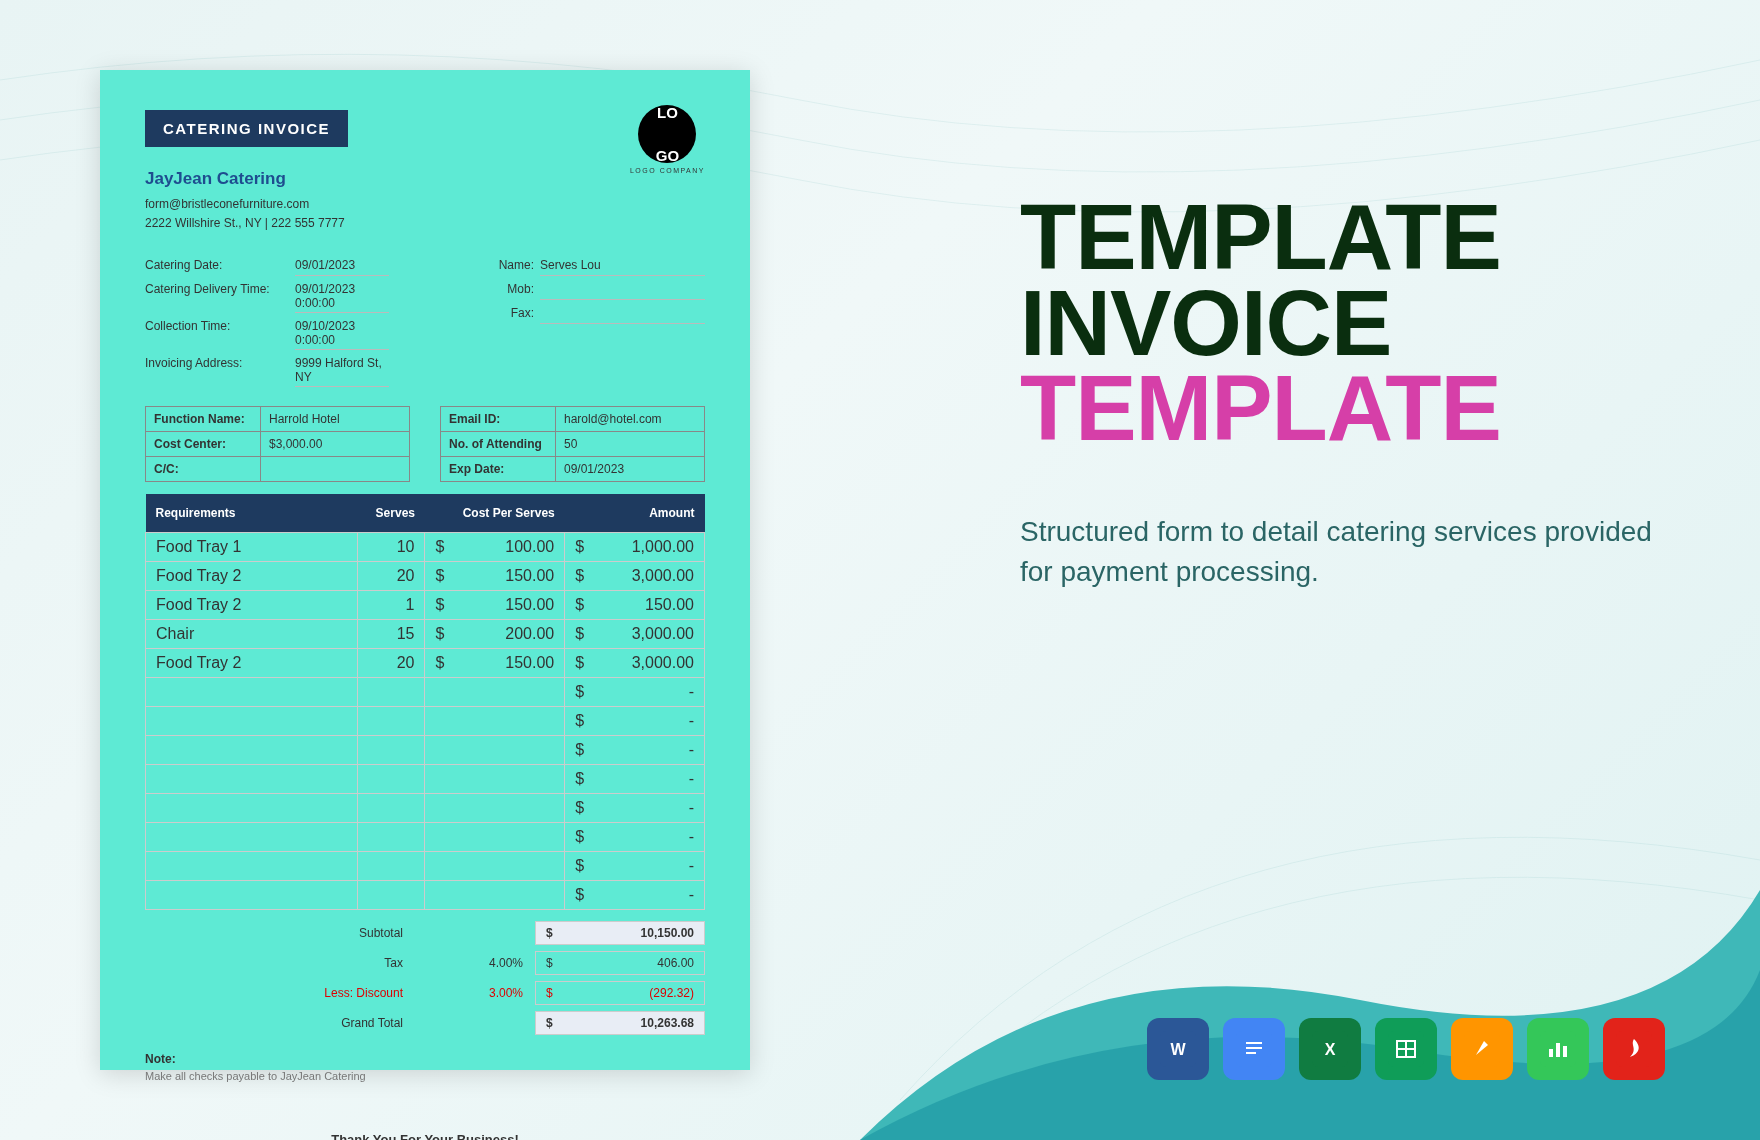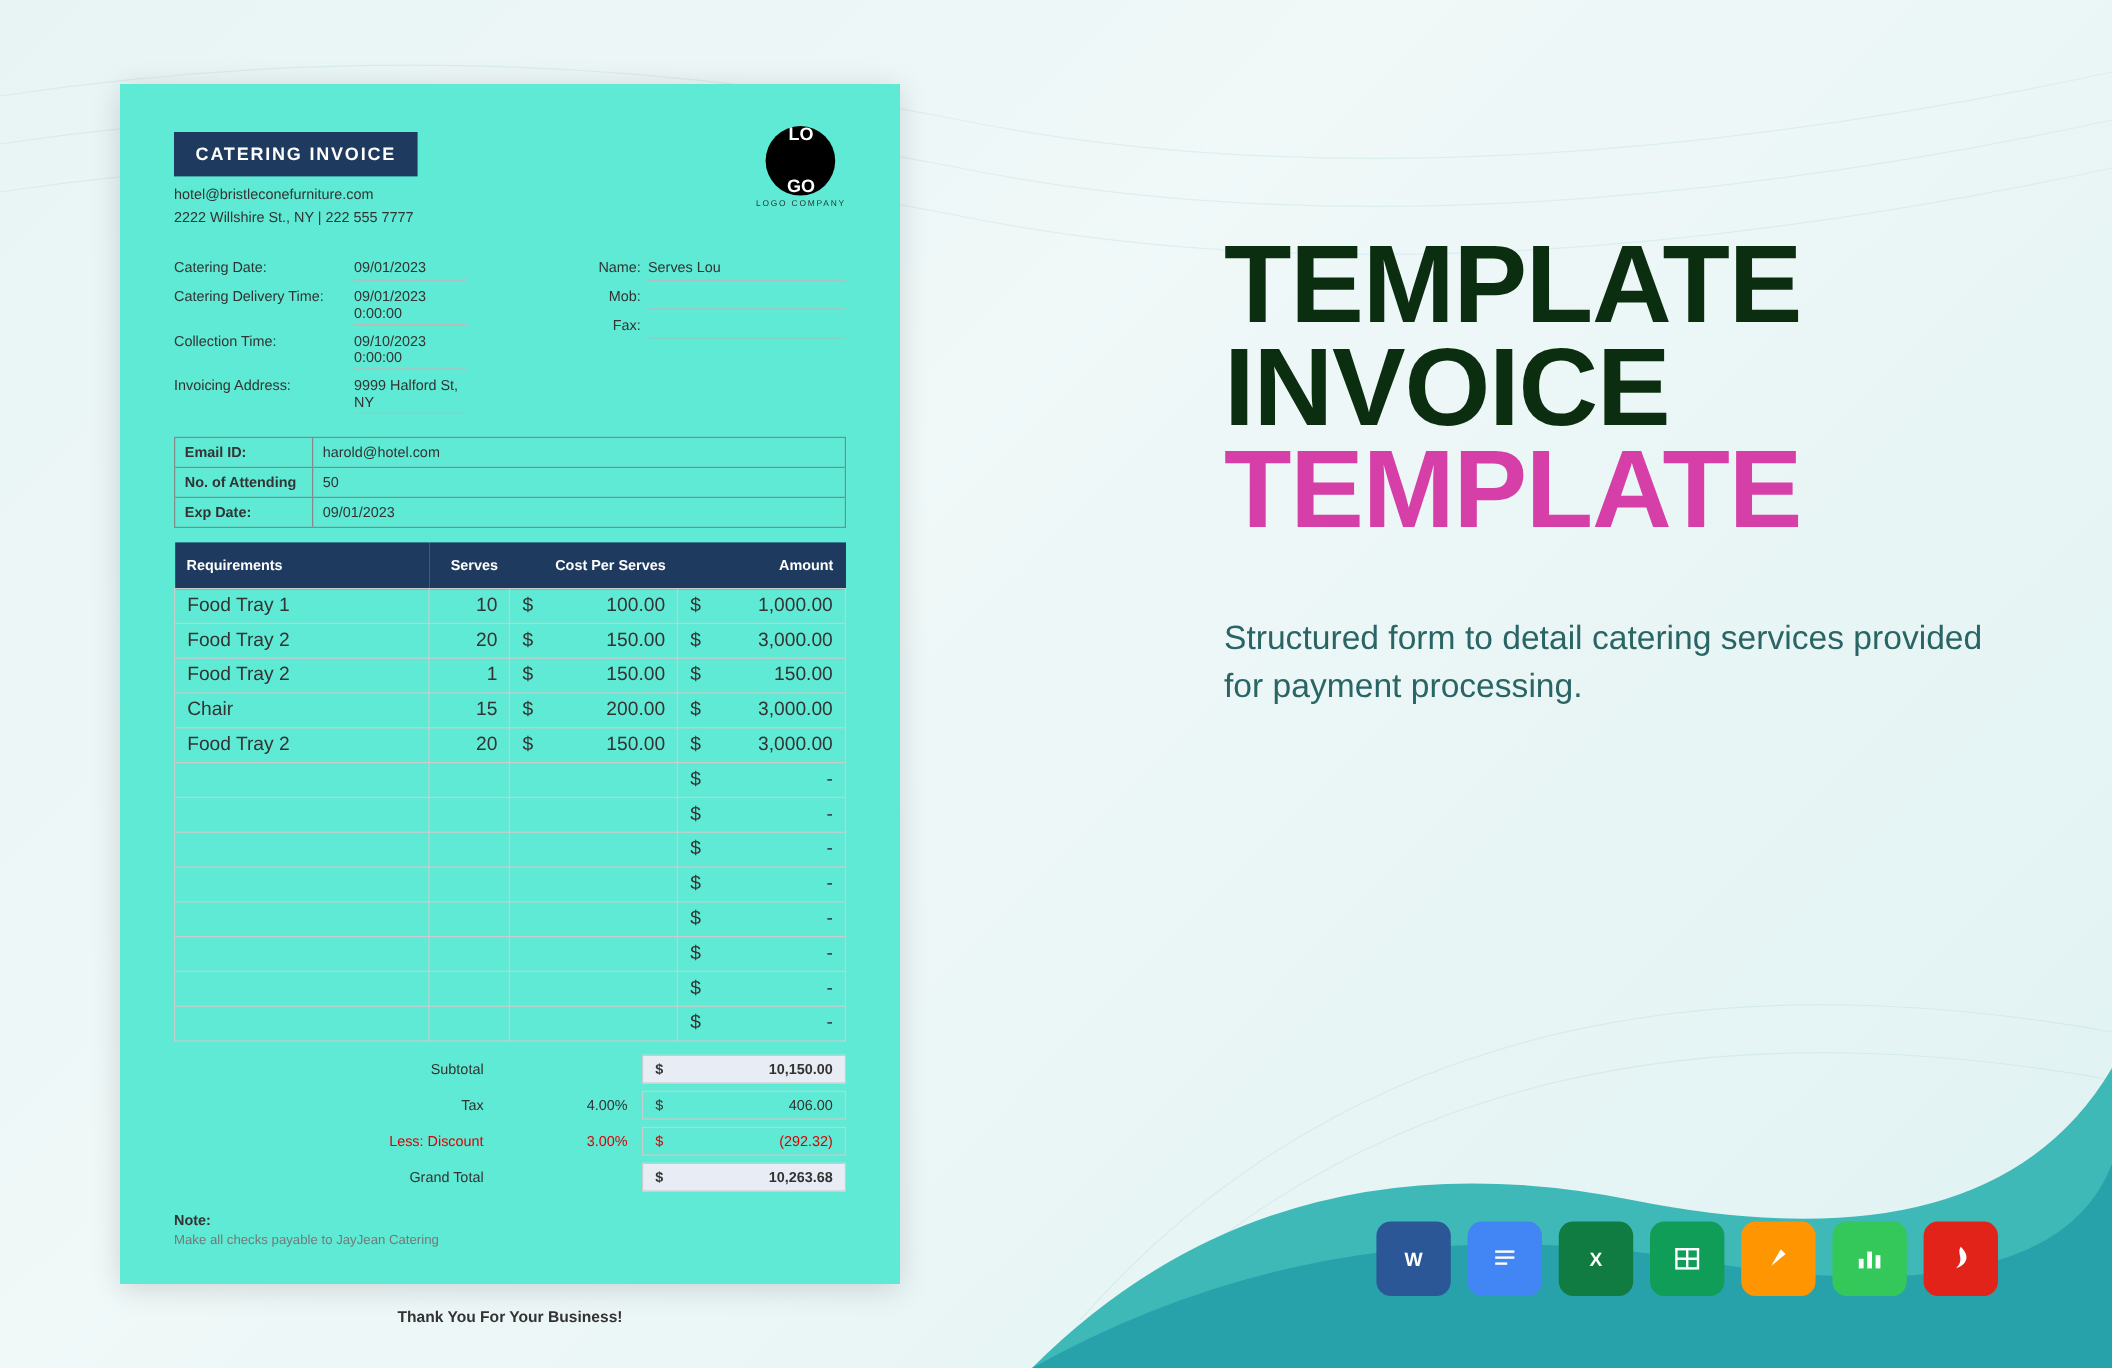--- a/index.html
+++ b/index.html
@@ -71,22 +71,23 @@
 <div class="page">
   <div class="badge">CATERING INVOICE</div>
   <div class="logo-wrap">
     <div class="logo-circle">
       <span>LO</span>
       <span>GO</span>
     </div>
     <div class="logo-sub">LOGO COMPANY</div>
   </div>
 
+  <div class="company">JayJean Catering</div>
   <div class="company-info">
-    <div>hotel@bristleconefurniture.com</div>
+    <div>form@bristleconefurniture.com</div>
     <div>2222 Willshire St., NY | 222 555 7777</div>
   </div>
 
   <div class="info-grid">
     <div class="info-left" id="info-left">
         <div class="info-row">
           <div class="info-label">Catering Date:</div>
           <div class="info-val">09/01/2023</div>
         </div>
         <div class="info-row">
@@ -112,20 +113,34 @@
           <div class="info-val"></div>
         </div>
         <div class="info-row">
           <div class="info-label">Fax:</div>
           <div class="info-val"></div>
         </div>
       </div>
   </div>
 
   <div class="box-grid">
+    <div class="box" id="box-left">
+        <div class="box-row">
+          <div class="box-label">Function Name:</div>
+          <div class="box-val">Harrold Hotel</div>
+        </div>
+        <div class="box-row">
+          <div class="box-label">Cost Center:</div>
+          <div class="box-val">$3,000.00</div>
+        </div>
+        <div class="box-row">
+          <div class="box-label">C/C:</div>
+          <div class="box-val"></div>
+        </div>
+      </div>
     <div class="box" id="box-right">
         <div class="box-row">
           <div class="box-label">Email ID:</div>
           <div class="box-val">harold@hotel.com</div>
         </div>
         <div class="box-row">
           <div class="box-label">No. of Attending</div>
           <div class="box-val">50</div>
         </div>
         <div class="box-row">

